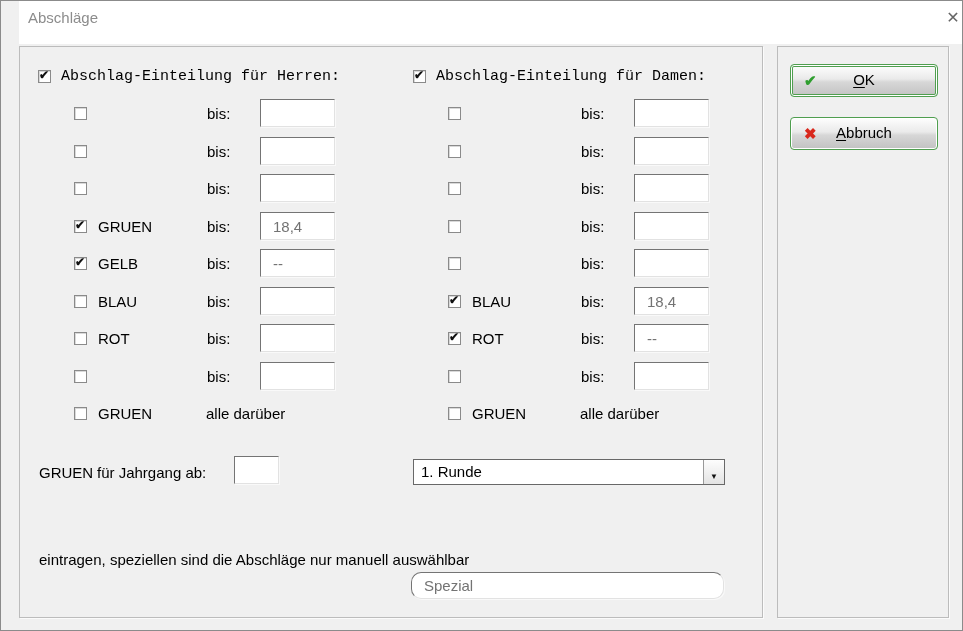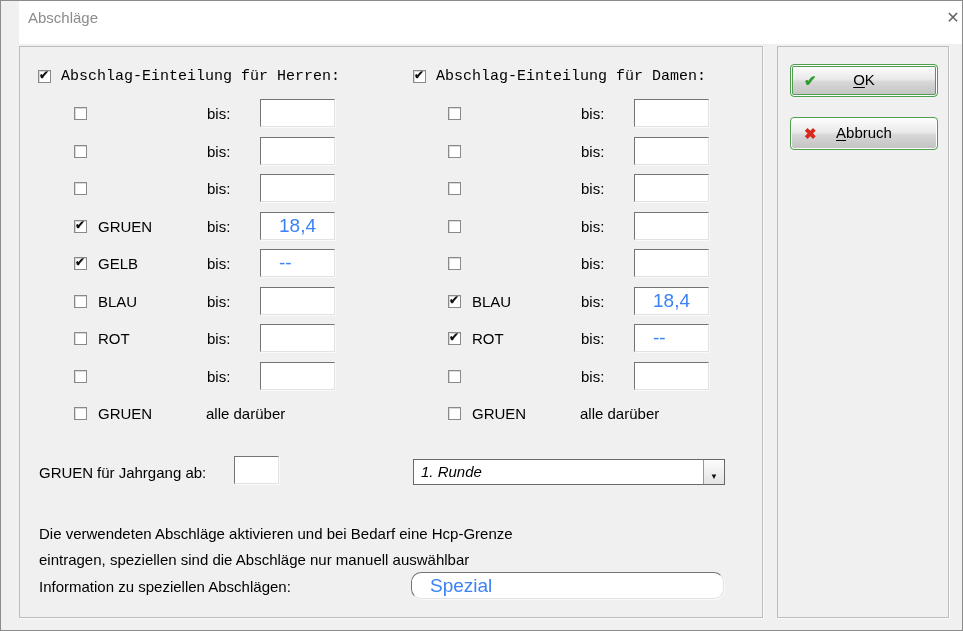--- a/index.html
+++ b/index.html
@@ -49,34 +49,34 @@
   .tee-row { position:absolute; width:272px; height:30px;text-decoration:underline; }
   .tee-row.left  { left:73px; }
   .tee-row.right { left:447px; }
   .row-label { position:absolute; left:24px; top:6px; font-size:15px; white-space:nowrap; }
   .bis       { position:absolute; left:133px; top:6px; font-size:15px; }
   .note-txt  { position:absolute; left:132px; top:6px; font-size:15px; white-space:nowrap; }
 
   
   .tb {
     position:absolute; background:#fff; font-family:"Liberation Sans",sans-serif;
-    font-size:19px; color:#3b82f6; padding:0 18px;
+    font-size:15px; color:#737373; padding:0 12px;
     border:1px solid #747474; border-bottom-color:#e2e2e2; border-right-color:#e2e2e2;
     box-shadow:1px 1px 0 #f9f9f9; outline:none;
   }
   .tee-row .tb { left:186px; top:0; width:75px; height:28px; }
 
   
   .flabel { position:absolute; font-size:15px; white-space:nowrap; }
 
   .combo {
     position:absolute; left:412px; top:458px; width:312px; height:26px;
     background:#fff; border:1px solid #686868;
   }
-  .combo-value { position:absolute; left:7px; top:3px; font-size:15px;font-style:italic; }
+  .combo-value { position:absolute; left:7px; top:3px; font-size:15px; }
   .combo-btn {
     position:absolute; right:0; top:0; width:21px; height:24px;
     background:linear-gradient(#fdfdfd,#e3e3e3); border-left:1px solid #999;
     text-align:center;
   }
   .combo-btn .arrow { font-size:8px; color:#111; position:relative; top:5px; }
 
   
   .btn {
     position:absolute; left:789px; width:148px; height:33px;
@@ -225,23 +225,21 @@
 
   <span class="flabel" style="left:38px; top:463px;">GRUEN</span>
   <span class="flabel" style="left:96px; top:463px;">für Jahrgang ab:</span>
   <input class="tb" style="left: 233px; top: 455px; width: 45px; height: 28px;" value="">
 
   <div class="combo">
     <span class="combo-value">1. Runde</span>
     <span class="combo-btn"><span class="arrow">▼</span></span>
   </div>
 
-  <span class="flabel" style="left:38px; top:524px;">Die verwendeten Abschläge aktivieren und bei Bedarf eine Hcp-Grenze</span>
   <span class="flabel" style="left:38px; top:550px;">eintragen, speziellen sind die Abschläge nur manuell auswählbar</span>
-  <span class="flabel" style="left:38px; top:577px;">Information zu speziellen Abschlägen:</span>
   <input class="tb" style="left: 410px; top: 571px; width: 313px; height: 27px; border-radius: 10px;" value="Spezial">
 
   <button class="btn ok">
     <span class="btn-icon check">✔</span>
     <span class="btn-label"><u>O</u><span>K</span></span>
   </button>
   <button class="btn abbruch">
     <span class="btn-icon cross">✖</span>
     <span class="btn-label"><u>A</u><span>bbruch</span></span>
   </button>

